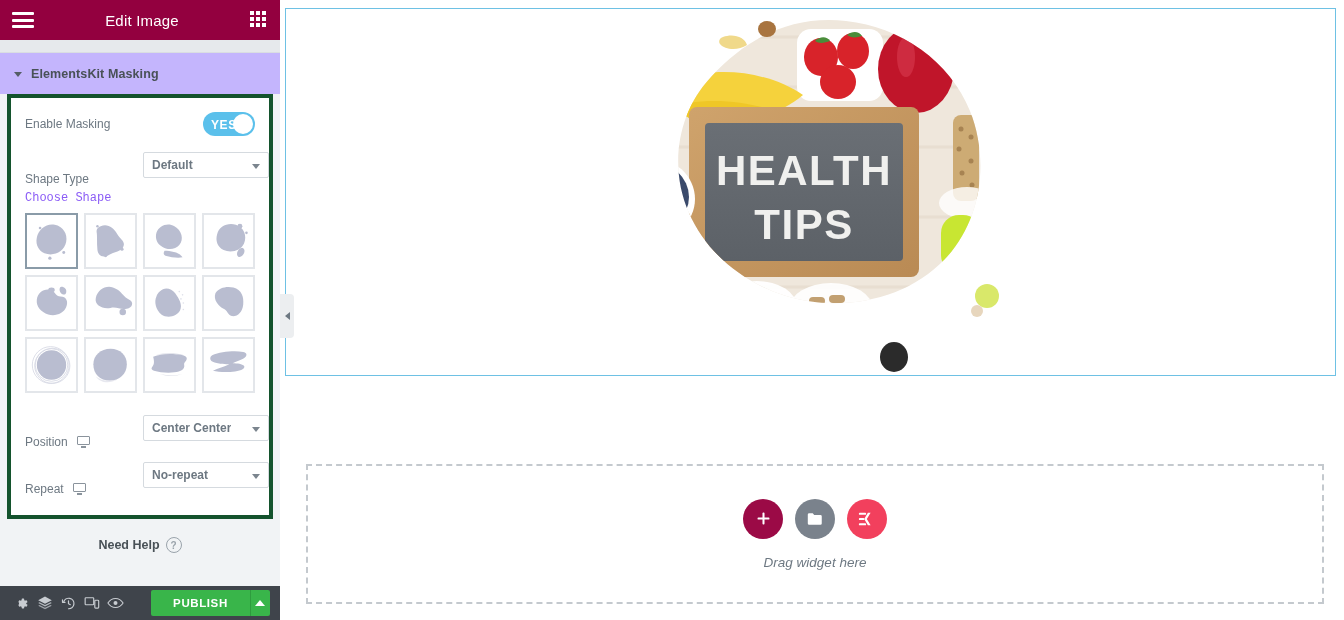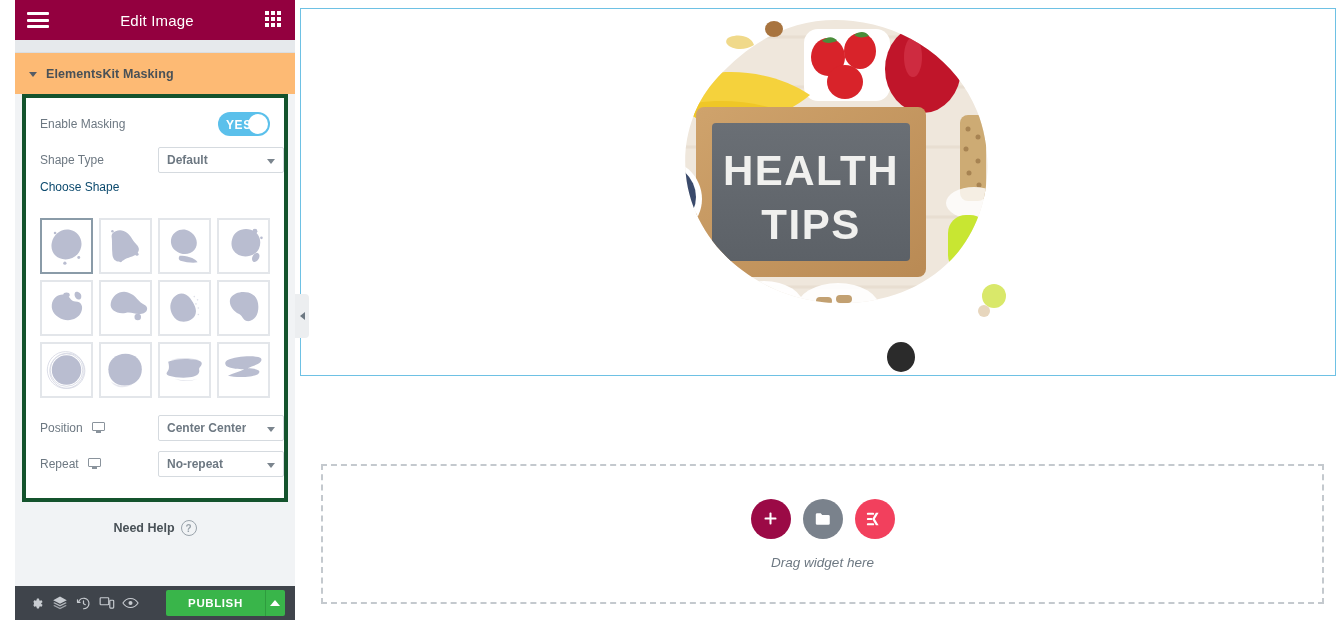--- a/index.html
+++ b/index.html
@@ -3,21 +3,21 @@
 <meta charset="utf-8">
 <style>
   * { box-sizing: border-box; }
   html, body {
     margin: 0; padding: 0;
     width: 1344px; height: 620px;
     overflow: hidden;
     font-family: "Liberation Sans", sans-serif;
     background: #ffffff;
   }
-  #app { position: relative; width: 1344px; height: 620px; display: flex; padding-left: 15px; }
+  #app { position: relative; width: 1344px; height: 620px; display: flex; }
 
   
   #panel {
     position: relative;
     width: 280px; height: 620px;
     background: #f1f3f5;
     display: flex; flex-direction: column;
     flex: 0 0 280px;
   }
   #panel-header {
@@ -37,36 +37,36 @@
     gap: 2px; cursor: pointer; }
   .grid-icon i { background: #ffffff; display: block; }
 
   #tabstrip { height: 13px; background: #e6e9ec; border-bottom: 1px solid #dadee2; flex: 0 0 13px; }
 
   #panel-body { position: relative; flex: 1 1 auto; overflow: hidden; background: #f1f3f5; }
 
   .section-card { background: #ffffff; }
   .section-head {
     display: flex; align-items: center; gap: 9px;
-    padding: 14px 16px 13px 14px; background: #fdba74;
+    padding: 14px 16px 13px 14px; background: #c4b5fd;
   }
   .caret-down { width: 0; height: 0; border-left: 4px solid transparent;
     border-right: 4px solid transparent; border-top: 5px solid #555d66; }
   .section-head-label { font-size: 12.5px; font-weight: bold; color: #495157;
     letter-spacing: .1px; }
 
   
   #mask-box {
     position: relative; margin: 0 7px; background: #ffffff;
     border: 4px solid #14532d; padding: 10px 14px 14px 14px;
   }
   .ctl-row { display: flex; align-items: center; min-height: 31px; margin-bottom: 5px; }
   .ctl-label { font-size: 12px; color: #6d7882; flex: 1 1 auto; display: flex;
     align-items: center; gap: 9px; }
-  .ctl-label.wide { flex: 0 0 118px; }
+  .ctl-label.wide { flex: 0 0 118px; margin-top: 28px; }
 
   .monitor-icon { width: 13px; height: 12px; position: relative; display: inline-block; }
   .monitor-icon .scr { position: absolute; left: 0; top: 0; width: 13px; height: 9px;
     border: 1.5px solid #8a939c; border-radius: 1px; }
   .monitor-icon .stand { position: absolute; left: 4px; top: 9.5px; width: 5px; height: 2px;
     background: #8a939c; }
 
   
   .switch {
     width: 52px; height: 24px; border-radius: 12px; background: #5bc0eb;
@@ -82,21 +82,21 @@
     position: relative; width: 126px; height: 26px; flex: 0 0 126px;
     border: 1px solid #d5dadf; border-radius: 2px; background: #ffffff;
     display: flex; align-items: center; padding: 0 20px 0 8px; cursor: pointer; font-weight: bold;
   }
   .sel-val { font-size: 12px; color: #6d7882; white-space: nowrap;
     overflow: hidden; text-overflow: ellipsis; }
   .sel-arrow { position: absolute; right: 8px; top: 11px; width: 0; height: 0;
     border-left: 4.5px solid transparent; border-right: 4.5px solid transparent;
     border-top: 5px solid #7b858e; }
 
-  .choose-label { font-size: 12px; color: #0c4a6e; margin: 3px 0 24px 0; }
+  .choose-label { font-size: 12px; color: #8b5cf6; margin: 3px 0 8px 0; font-family: Liberation Mono, monospace; }
 
   
   .shape-grid { display: grid; grid-template-columns: repeat(4, 1fr); gap: 6px; margin-bottom: 14px; }
   .shape-cell {
     position: relative; height: 56px; background: #ffffff;
     border: 2px solid #e3e6ea; cursor: pointer;
     display: flex; align-items: center; justify-content: center; overflow: hidden;
   }
   .shape-cell.selected { border-color: #8a9ba8; }
   .shape-cell svg { width: 100%; height: 100%; display: block; }

